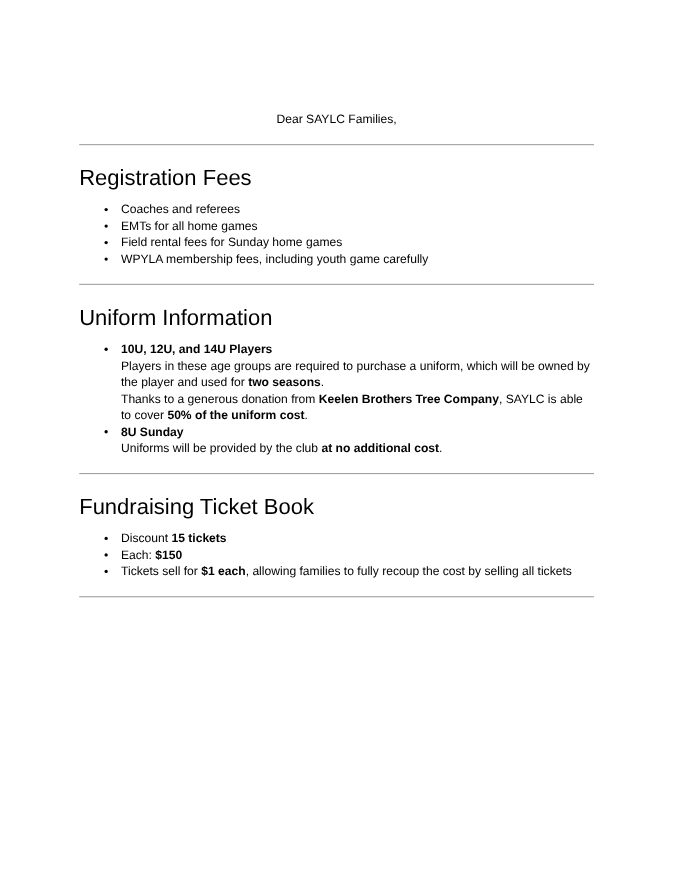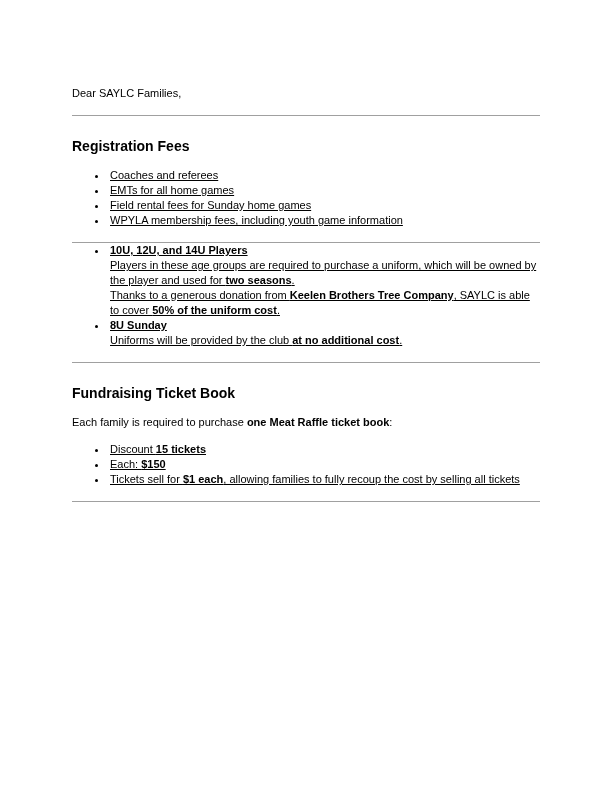--- a/index.html
+++ b/index.html
@@ -16,39 +16,39 @@
     font-family: "Liberation Sans", sans-serif;
     font-size: 11px;
     line-height: 15px;
     overflow: hidden;
     box-sizing: border-box;
   }
   .content {
     padding: 86px 72px 0 72px;
   }
   .para {
-    margin: 0 0 12px 0;
+    margin: 16px 0 12px 0;
+    text-align: center;
   }
   .heading {
-    font-size: 14px;
+    font-size: 20px;
     line-height: 16px;
-    font-weight: 700;
+    font-weight: 400;
     margin: 22px 0 14px 0;
   }
   .divider {
     border: none;
     border-top: 1px solid #a0a0a0;
     height: 0;
     margin: 14px 0 0 0;
   }
   .doc-list {
     list-style: disc outside;
     margin: 0 0 12px 0;
     padding: 0 0 0 36px;
-    text-decoration: underline;
   }
   .doc-list li {
     margin: 0;
     padding-left: 2px;
   }
   .bold { font-weight: 700; }
 </style>
 </head>
 <body>
 
@@ -56,32 +56,32 @@
   <div class="content">
 
     <p class="para"><span>Dear SAYLC Families,</span></p>
 
     <hr class="divider">
     <h2 class="heading">Registration Fees</h2>
     <ul class="doc-list">
       <li><span>Coaches and referees</span></li>
       <li><span>EMTs for all home games</span></li>
       <li><span>Field rental fees for Sunday home games</span></li>
-      <li><span>WPYLA membership fees, including youth game information</span></li>
+      <li><span>WPYLA membership fees, including youth game carefully</span></li>
     </ul>
 
     <hr class="divider">
+    <h2 class="heading">Uniform Information</h2>
     <ul class="doc-list">
       <li><span class="bold">10U, 12U, and 14U Players</span><br><span>Players in these age groups are required to purchase a uniform, which will be owned by the player and used for </span><span class="bold">two seasons</span><span>.</span><br><span>Thanks to a generous donation from </span><span class="bold">Keelen Brothers Tree Company</span><span>, SAYLC is able to cover </span><span class="bold">50% of the uniform cost</span><span>.</span></li>
       <li><span class="bold">8U Sunday</span><br><span>Uniforms will be provided by the club </span><span class="bold">at no additional cost</span><span>.</span></li>
     </ul>
 
     <hr class="divider">
     <h2 class="heading">Fundraising Ticket Book</h2>
-    <p class="para"><span>Each family is required to purchase </span><span class="bold">one Meat Raffle ticket book</span><span>:</span></p>
     <ul class="doc-list">
       <li><span>Discount </span><span class="bold">15 tickets</span></li>
       <li><span>Each: </span><span class="bold">$150</span></li>
       <li><span>Tickets sell for </span><span class="bold">$1 each</span><span>, allowing families to fully recoup the cost by selling all tickets</span></li>
     </ul>
 
     <hr class="divider">
 
   </div>
 </div>

